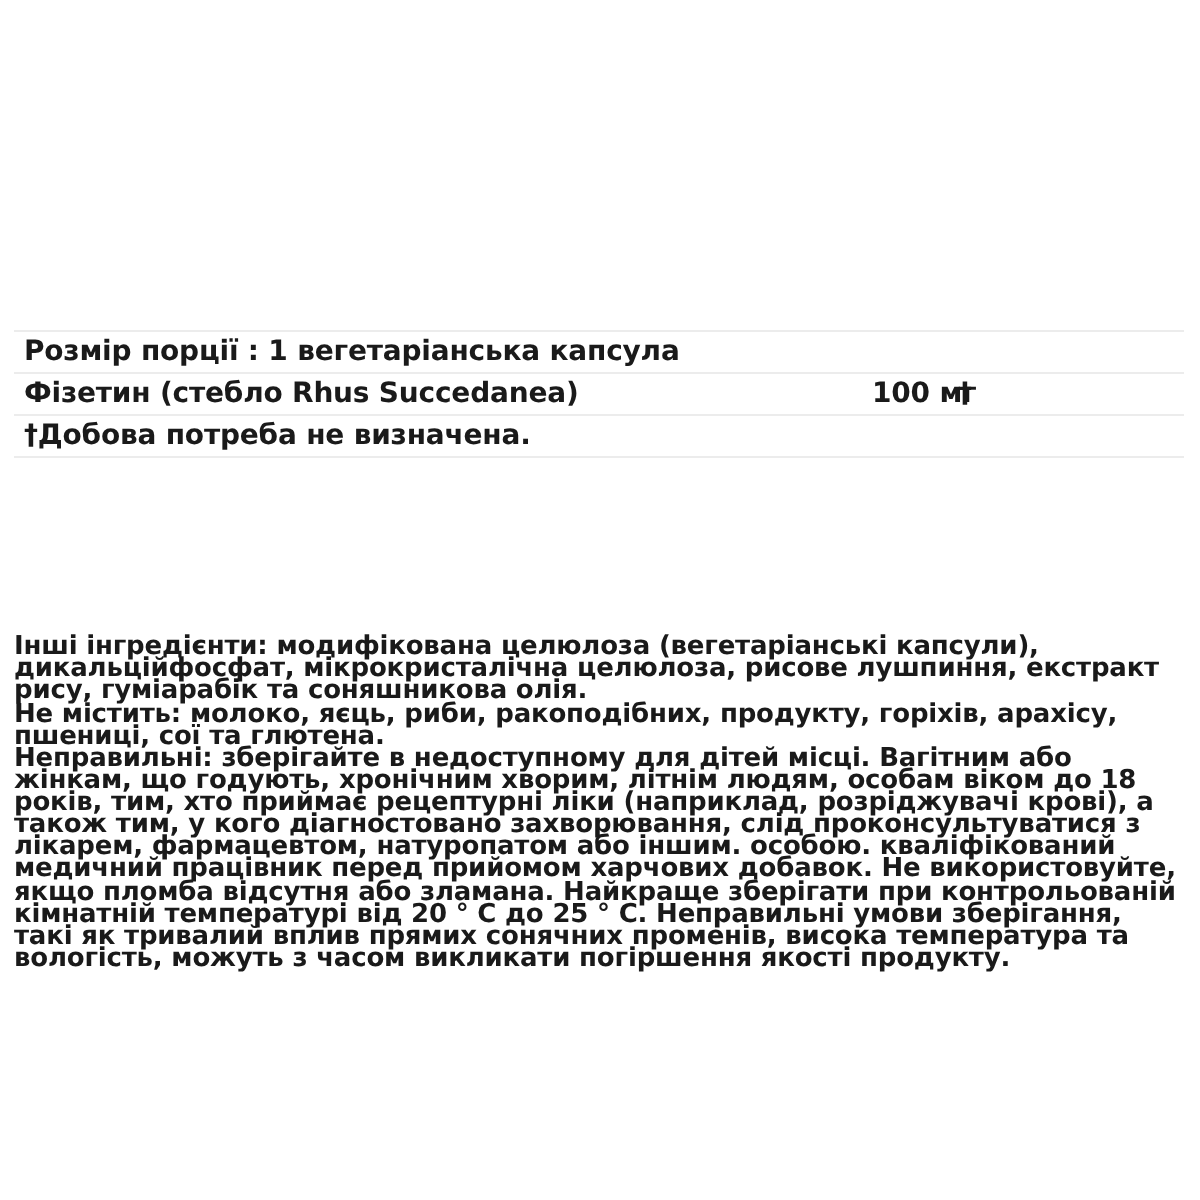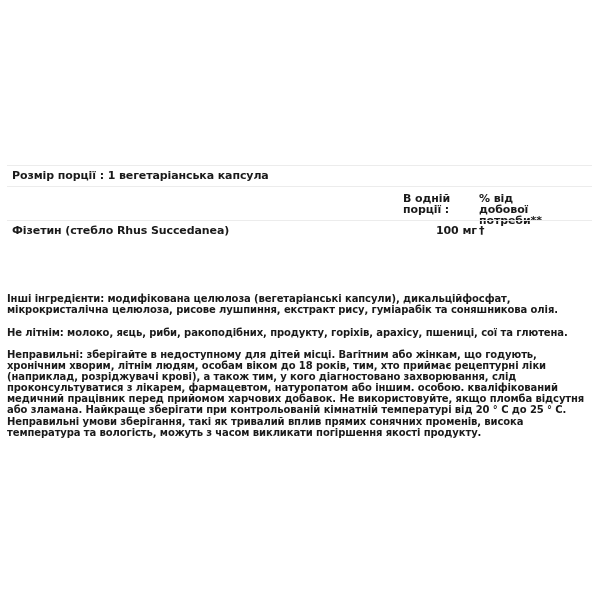--- a/index.html
+++ b/index.html
@@ -1,56 +1,55 @@
 <!DOCTYPE html>
 <html><head>
   <meta charset="utf-8">
   <style>
     html, body { margin: 0; padding: 0; background: #ffffff; }
     body { width: 600px; height: 600px; position: relative; overflow: hidden;
       font-family: "DejaVu Sans", sans-serif; color: #1a1a1a; }
     .wrap { position: absolute; left: 7px; top: 165px; width: 585px; }
-    .row { border-top: 1px solid #ececec; font-size: 11px; font-weight: 600; letter-spacing: -0.1px; }
+    .row { border-top: 1px solid #ececec; font-size: 14px; font-weight: 600; letter-spacing: -0.1px; }
     .row.single { height: 20px; line-height: 20px; padding-left: 5px; }
     .row.last { border-bottom: 1px solid #ececec; }
     .hdr { height: 33px; position: relative; }
     .hdr .c1 { position: absolute; left: 396px; top: 6px; width: 72px; line-height: 11px; }
     .hdr .c2 { position: absolute; left: 472px; top: 6px; width: 80px; line-height: 11px; }
     .data { height: 20px; position: relative; line-height: 20px; }
     .data .name { position: absolute; left: 5px; }
     .data .amt { position: absolute; left: 396px; margin-left: 33px; }
     .data .dv { position: absolute; left: 472px; }
-    .para { position: absolute; left: 7px; width: 585px; font-size: 10px; font-weight: 600;
-      line-height: 11.1px; letter-spacing: -0.1px; }
+    .para { position: absolute; left: 7px; width: 585px; font-size: 13px; font-weight: 600;
+      line-height: 11.1px; letter-spacing: -0.1px; margin-top: 25px; }
     .para .lbl { font-weight: 700; }
   </style>
 </head>
 <body>
 
 <div class="wrap">
   <div class="row single">
     <span>Розмір порції : 1 вегетаріанська капсула</span>
   </div>
-  <div class="row hdr">
-    <span class="c1">В одній порції :</span>
-    <span class="c2">% від добової потреби**</span>
-  </div>
   <div class="row data">
     <span class="name">Фізетин (стебло Rhus Succedanea)</span>
     <span class="amt">100 мг</span>
     <span class="dv">†</span>
+  </div>
+  <div class="row single last">
+    <span>†Добова потреба не визначена.</span>
   </div>
 </div>
 
 <div class="para" style="top:293px;">
   <span class="lbl">Інші інгредієнти:</span>
   <span>модифікована целюлоза (вегетаріанські капсули), дикальційфосфат, мікрокристалічна целюлоза, рисове лушпиння, екстракт рису, гуміарабік та соняшникова олія.</span>
 </div>
 
 <div class="para" style="top:327px;">
-  <span class="lbl">Не літнім:</span>
+  <span class="lbl">Не містить:</span>
   <span>молоко, яєць, риби, ракоподібних, продукту, горіхів, арахісу, пшениці, сої та глютена.</span>
 </div>
 
 <div class="para" style="top:349px;">
   <span class="lbl">Неправильні:</span>
   <span>зберігайте в недоступному для дітей місці. Вагітним або жінкам, що годують, хронічним хворим, літнім людям, особам віком до 18 років, тим, хто приймає рецептурні ліки (наприклад, розріджувачі крові), а також тим, у кого діагностовано захворювання, слід проконсультуватися з лікарем, фармацевтом, натуропатом або іншим. особою. кваліфікований медичний працівник перед прийомом харчових добавок. Не використовуйте, якщо пломба відсутня або зламана. Найкраще зберігати при контрольованій кімнатній температурі від 20 ° C до 25 ° C. Неправильні умови зберігання, такі як тривалий вплив прямих сонячних променів, висока температура та вологість, можуть з часом викликати погіршення якості продукту.</span>
 </div>
 
 </body></html>

